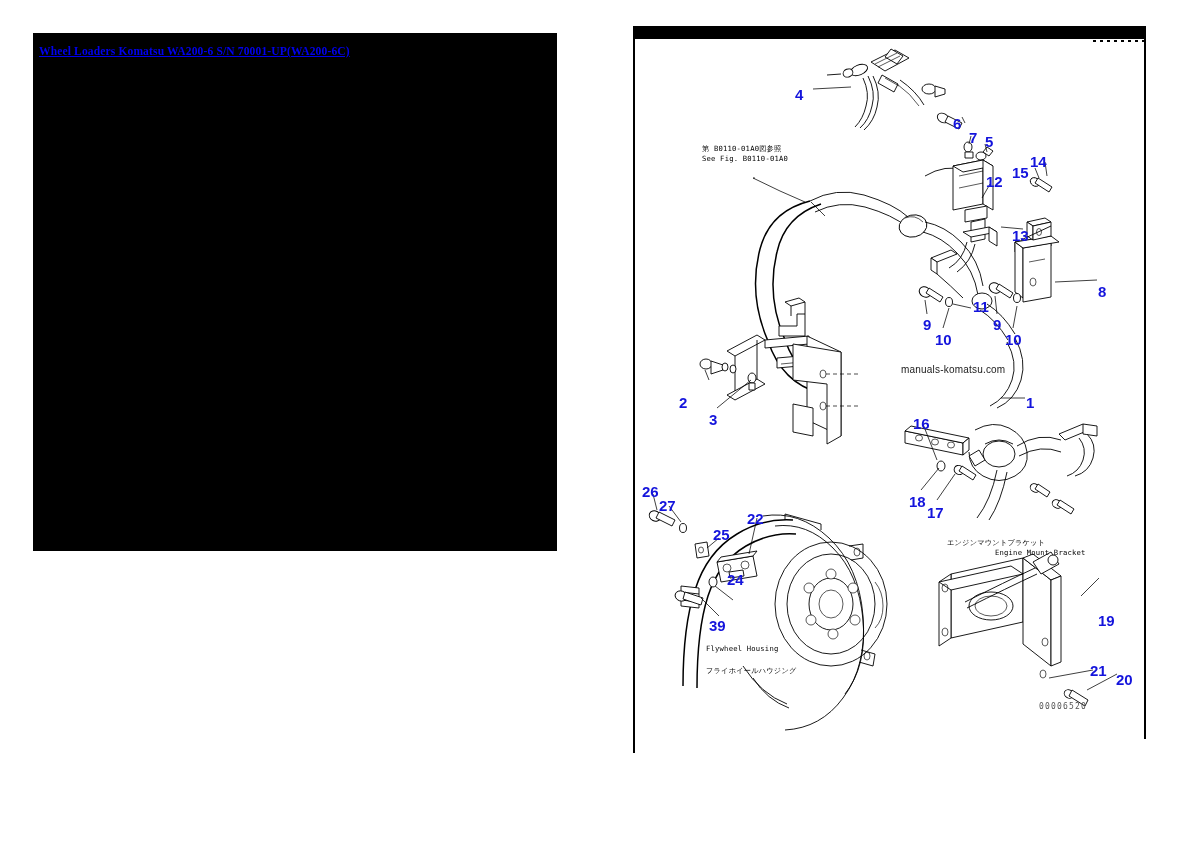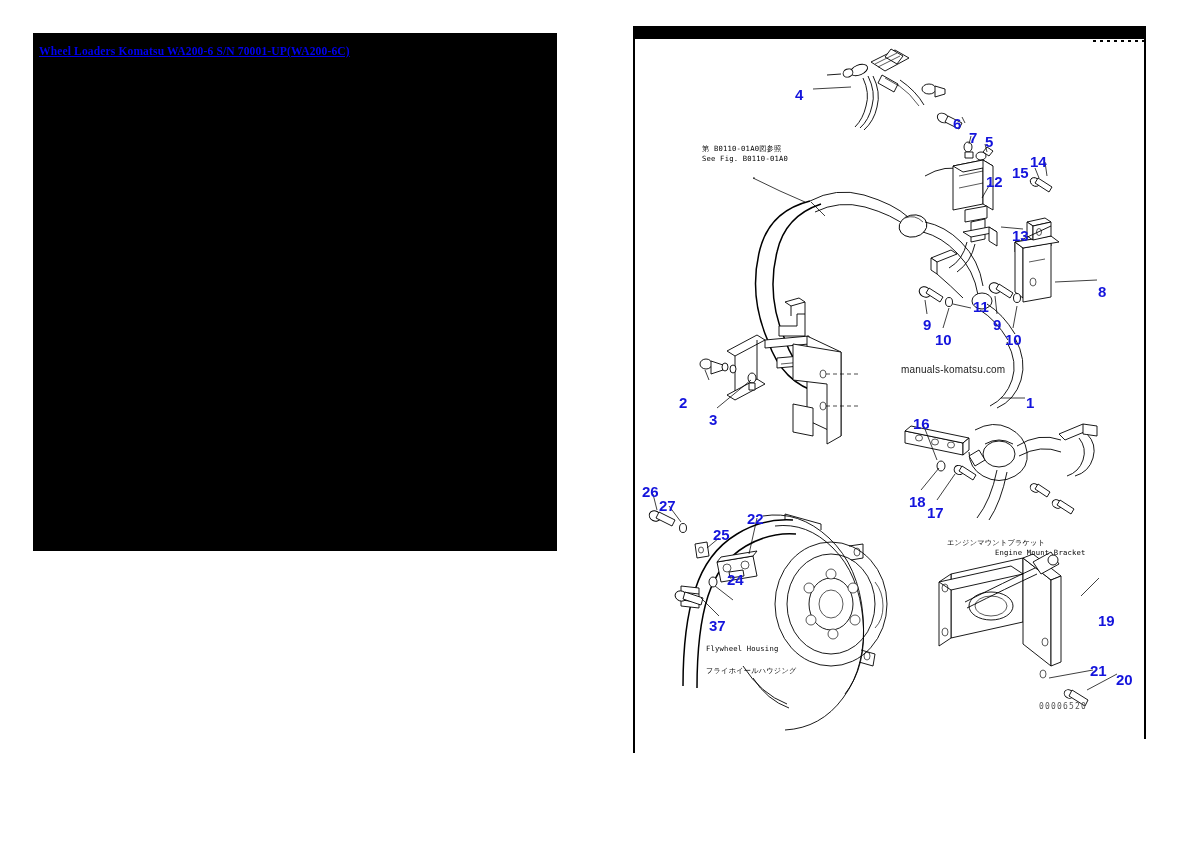--- a/index.html
+++ b/index.html
@@ -434,21 +434,21 @@
         <div class="callout" style="left: 377px; top: 202px;">13</div>
         <div class="callout" style="left: 395px; top: 128px;">14</div>
         <div class="callout" style="left: 377px; top: 139px;">15</div>
         <div class="callout" style="left: 278px; top: 390px;">16</div>
         <div class="callout" style="left: 292px; top: 479px;">17</div>
         <div class="callout" style="left: 274px; top: 468px;">18</div>
         <div class="callout" style="left: 463px; top: 543px; margin-top: 44px;">19</div>
         <div class="callout" style="left: 481px; top: 646px;">20</div>
         <div class="callout" style="left: 455px; top: 637px;">21</div>
         <div class="callout" style="left: 112px; top: 485px;">22</div>
-        <div class="callout" style="left: 74px; top: 592px;">37</div>
+        <div class="callout" style="left: 74px; top: 592px;">39</div>
         <div class="callout" style="left: 92px; top: 546px;">24</div>
         <div class="callout" style="left: 78px; top: 501px;">25</div>
         <div class="callout" style="left: 7px; top: 458px;">26</div>
         <div class="callout" style="left: 24px; top: 472px;">27</div>
       </div>
 
   </div>
 </div>
 
 </body></html>

